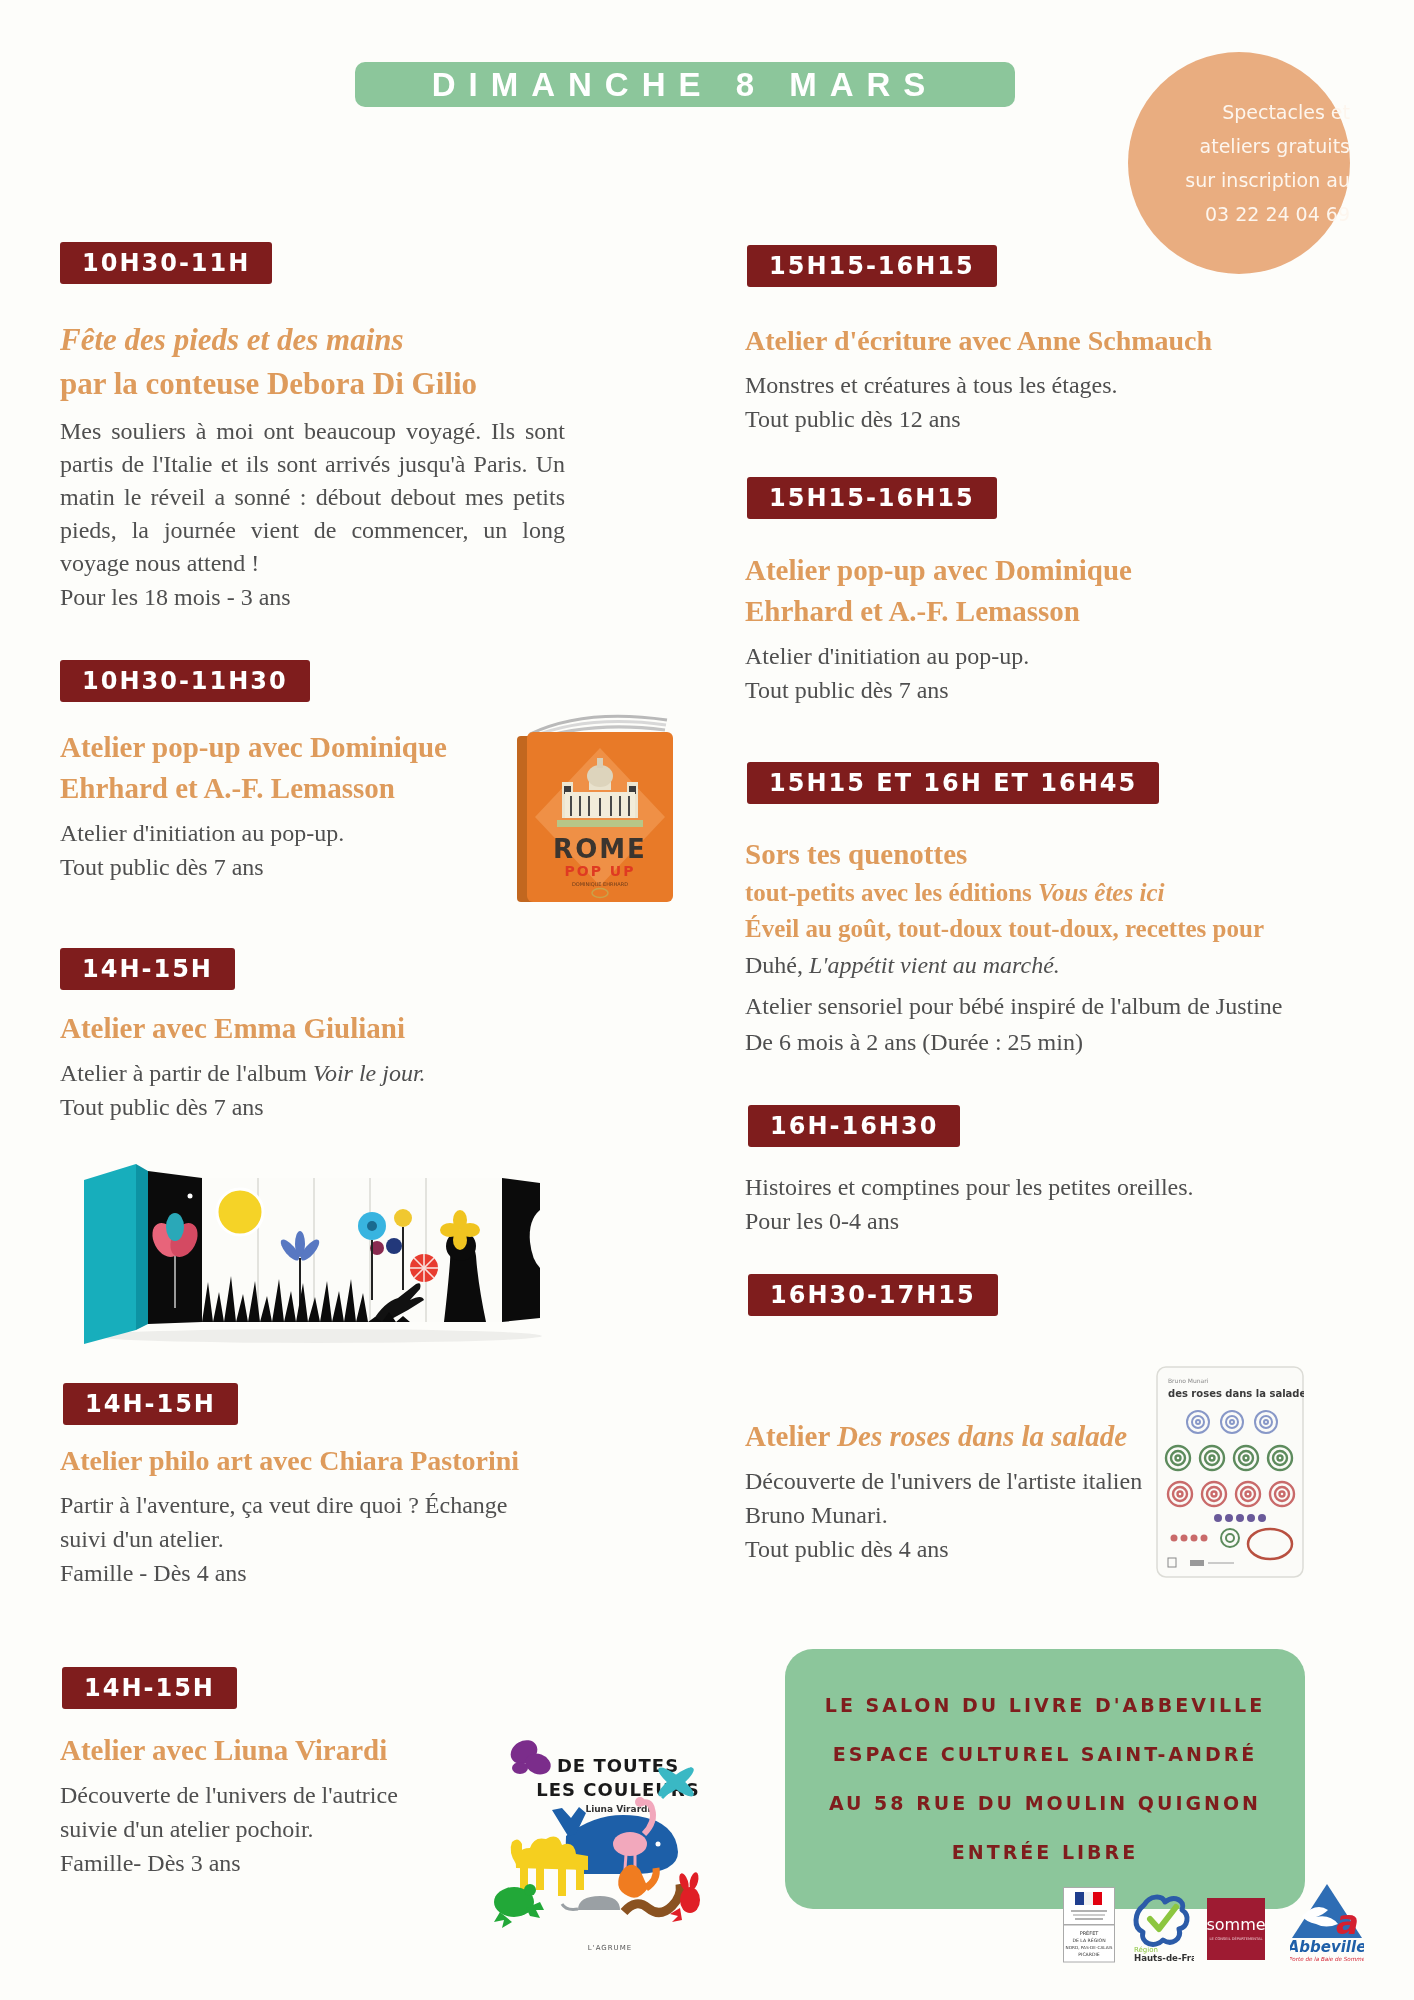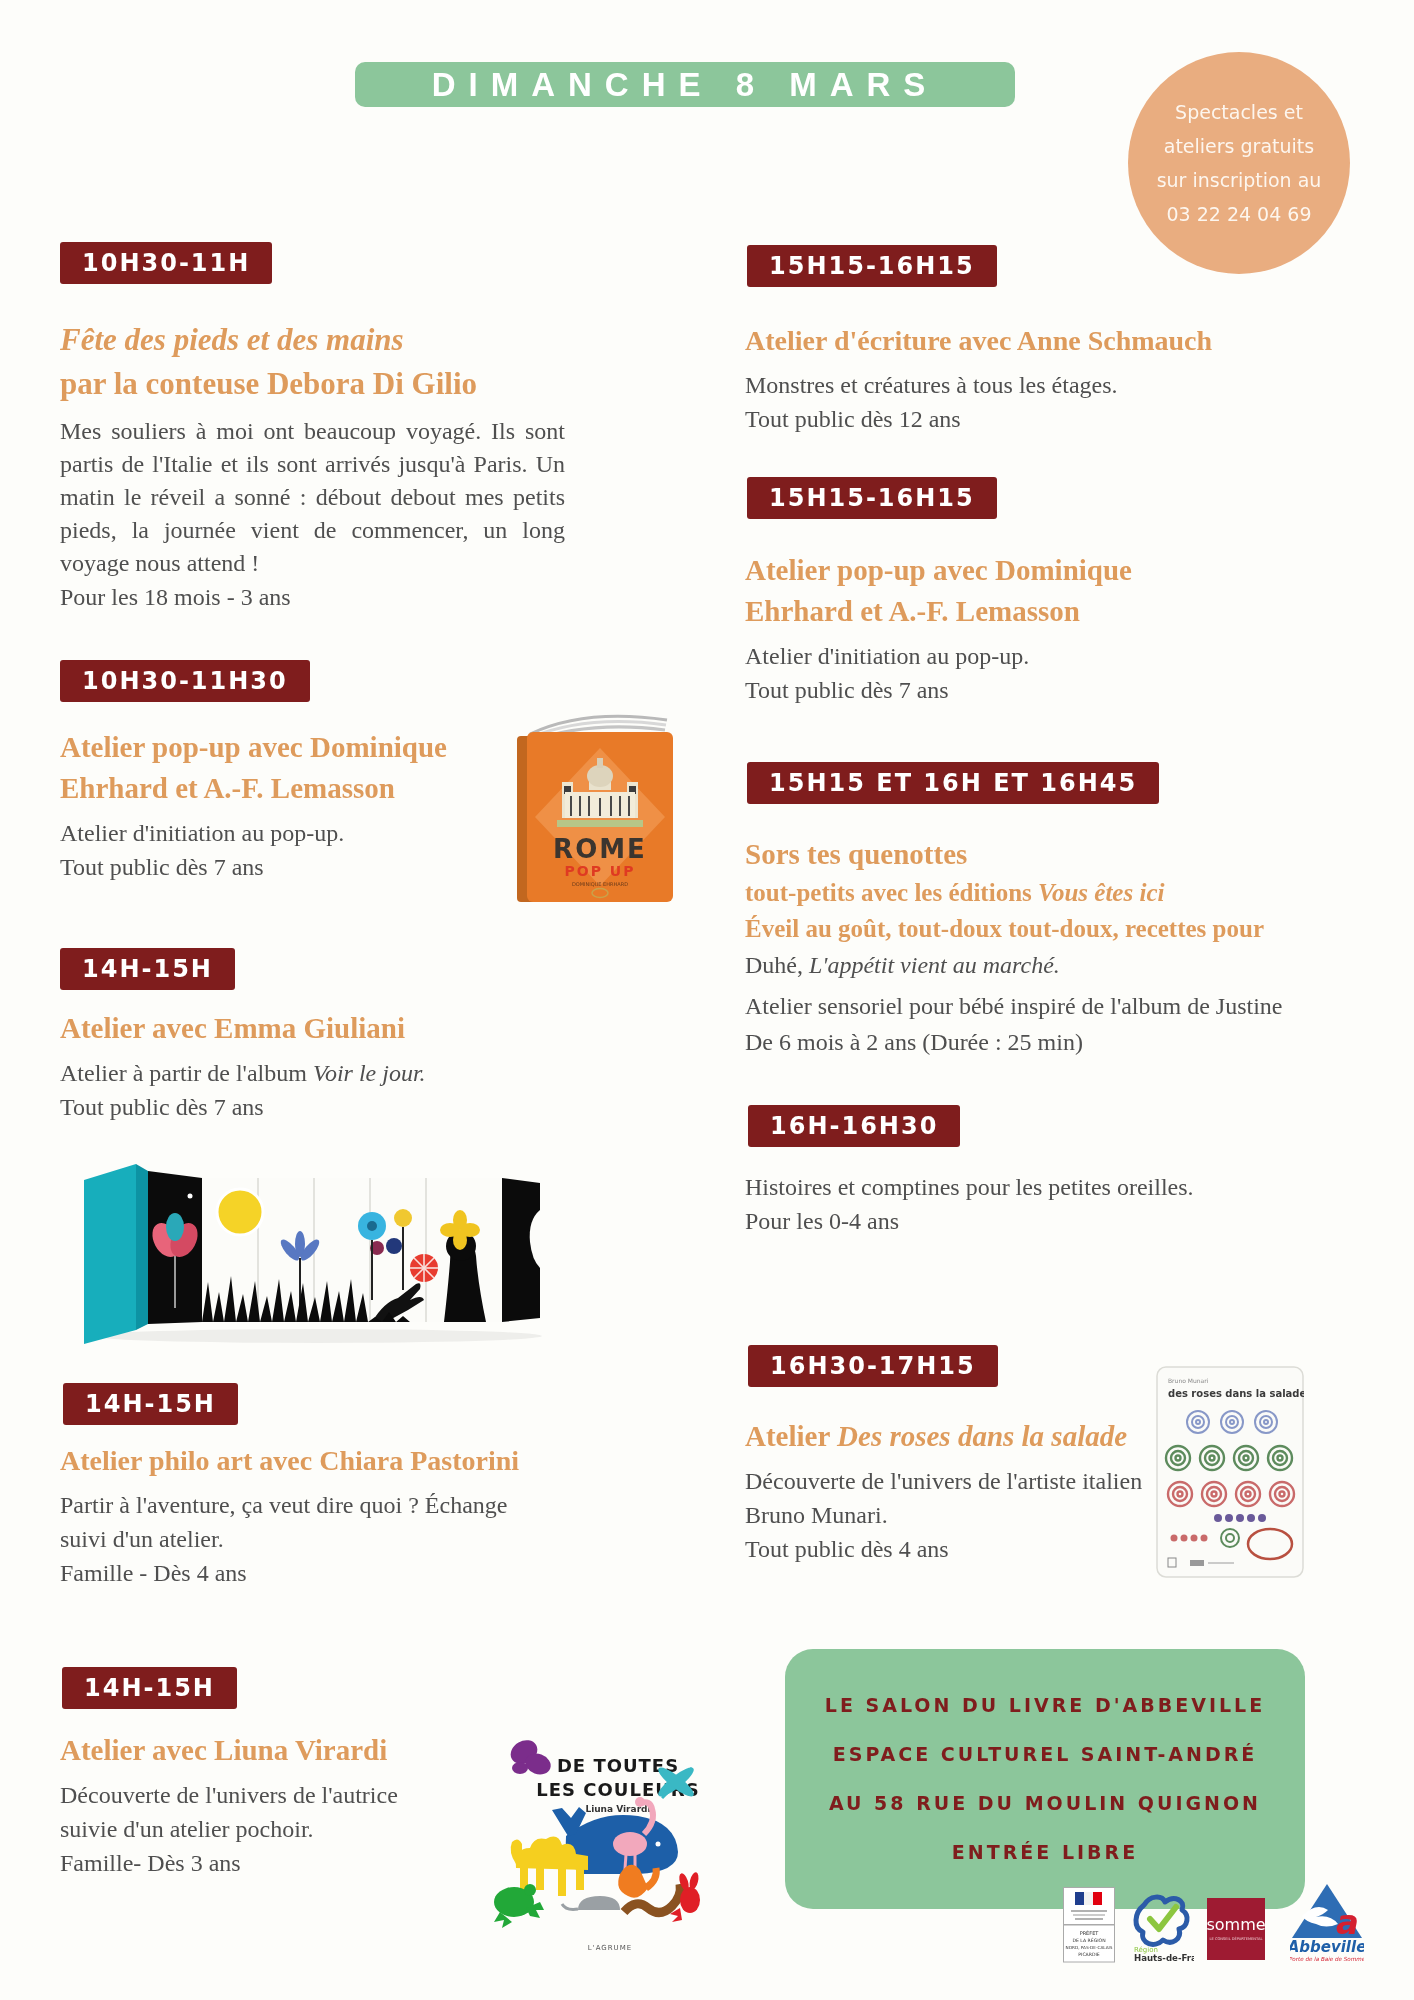--- a/index.html
+++ b/index.html
@@ -9,21 +9,21 @@
   .badge{position:absolute;height:42px;display:flex;align-items:center;padding:0 22px;
          background:#7f1d1d;color:#ffffff;font-family:"DejaVu Sans",sans-serif;
          font-weight:bold;font-size:24px;letter-spacing:2px;border-radius:3px;white-space:nowrap;}
   
   .banner{position:absolute;left:355px;top:62px;width:660px;height:45px;background:#8cc69b;
           border-radius:10px;display:flex;align-items:center;justify-content:center;
           color:#fff;font-family:Liberation Sans, sans-serif;font-weight:bold;font-size:33px;
           letter-spacing:13px;}
   
   .circle{position:absolute;left:1128px;top:52px;width:222px;height:222px;border-radius:50%;
-          background:#e9ad80;display:flex;flex-direction:column;align-items:center;
+          background:#e9ad80;display:flex;flex-direction:column;align-items:flex-end;
           justify-content:center;color:#fdf6ee;font-family:"DejaVu Sans",sans-serif;
           font-size:19px;line-height:34px;text-align:center;}
   
   .ev{position:absolute;color:#4f4f4f;}
   .t{font-weight:bold;color:#de9b5c;font-size:29px;line-height:41px;white-space:nowrap;}
   .t.big{font-size:31px;line-height:44px;}
   .line{font-size:24px;line-height:34px;white-space:nowrap;}
   .just{font-size:24px;line-height:33px;text-align:justify;margin-top:9px;}
   .it{font-style:italic;}
   .osub{font-weight:bold;color:#de9b5c;font-size:25px;line-height:36px;white-space:nowrap;}
@@ -248,21 +248,21 @@
     <div class="line" style="line-height:37px;margin-top:4px;">Atelier sensoriel pour bébé inspiré de l'album de Justine</div>
     <div class="line">De 6 mois à 2 ans (Durée : 25 min)</div>
   </div>
 
   <div class="badge" style="left:748px;top:1105px;">16H-16H30</div>
   <div class="ev" style="left:745px;top:1163px;width:570px;">
     <div class="line mt">Histoires et comptines pour les petites oreilles.</div>
     <div class="line">Pour les 0-4 ans</div>
   </div>
 
-  <div class="badge" style="left:748px;top:1345px;">16H30-17H15</div>
+  <div class="badge" style="left:748px;top:1274px;">16H30-17H15</div>
   <div class="ev" style="left:745px;top:1416px;width:420px;">
     <div class="t"><span>Atelier </span><span class="it">Des roses dans la salade</span></div>
     <div class="line mt">Découverte de l'univers de l'artiste italien</div>
     <div class="line">Bruno Munari.</div>
     <div class="line">Tout public dès 4 ans</div>
   </div>
 
   <svg class="img" style="left:1156px;top:1366px;" width="148" height="212" viewBox="0 0 148 212">
     <rect x="1" y="1" width="146" height="210" rx="9" fill="#fbfbf8" stroke="#dcdcd6" stroke-width="1.5"></rect>
     <text x="12" y="17" font-size="6" fill="#8a8a8a">Bruno Munari</text>

